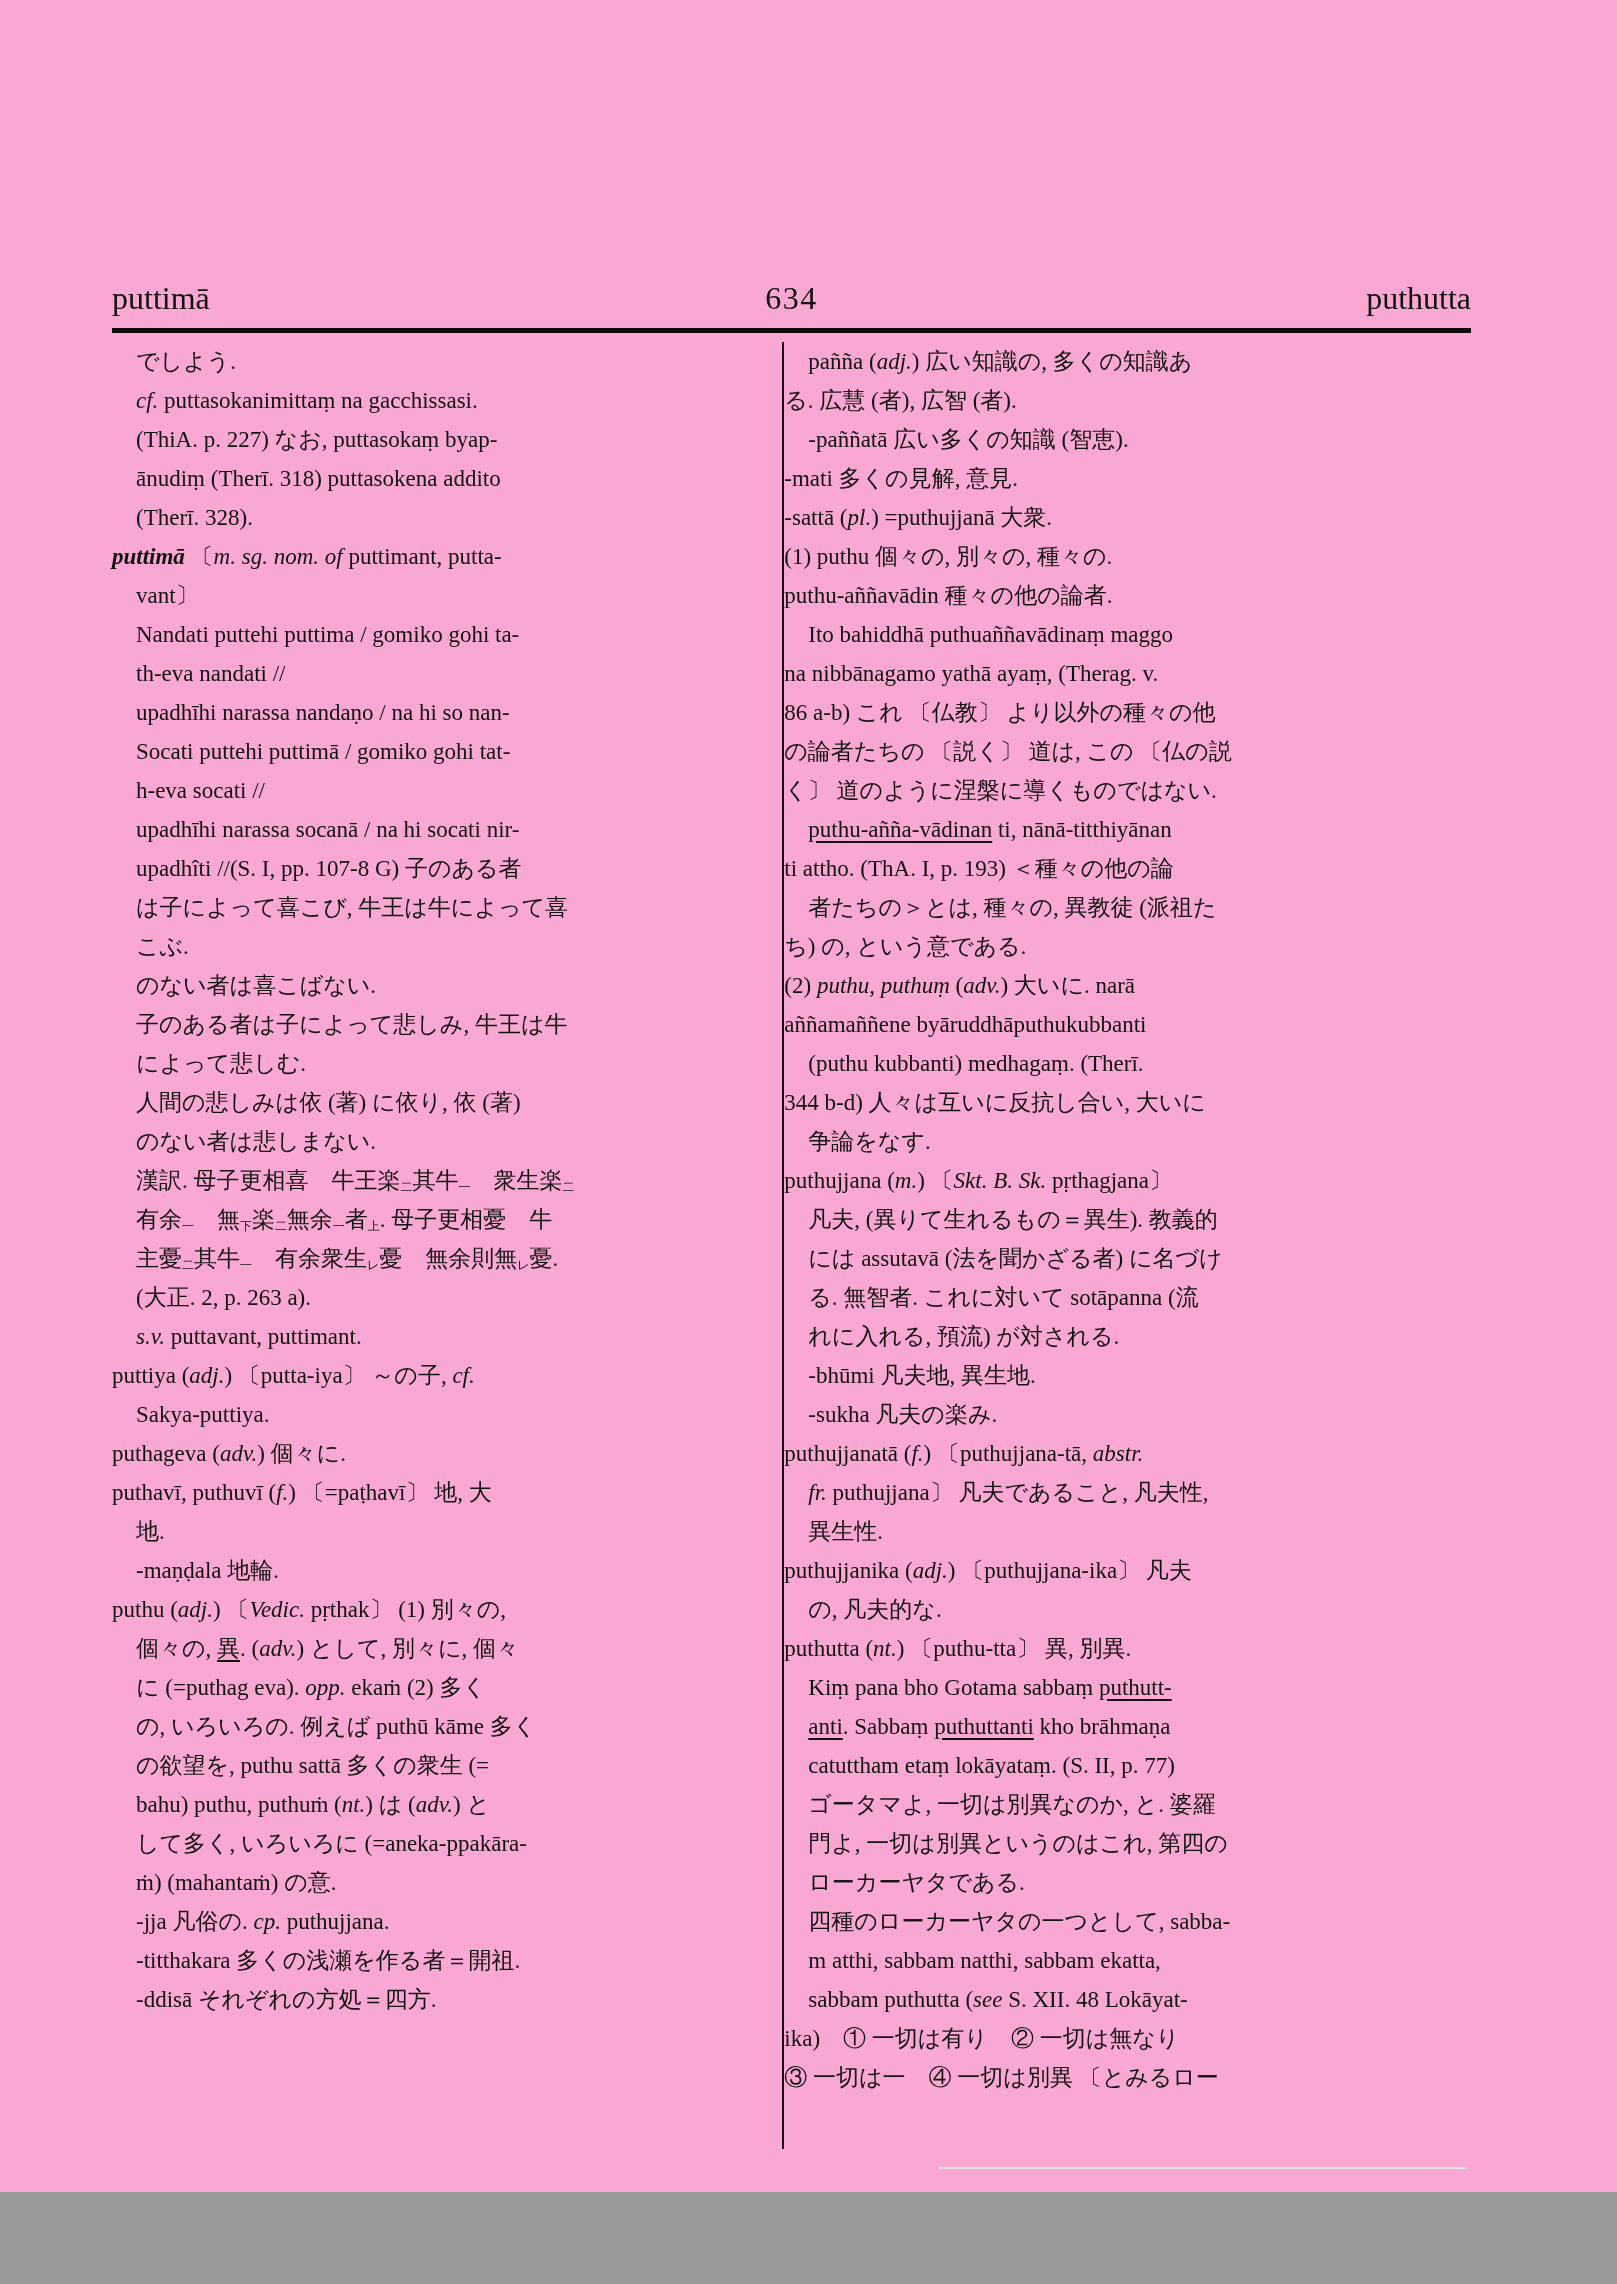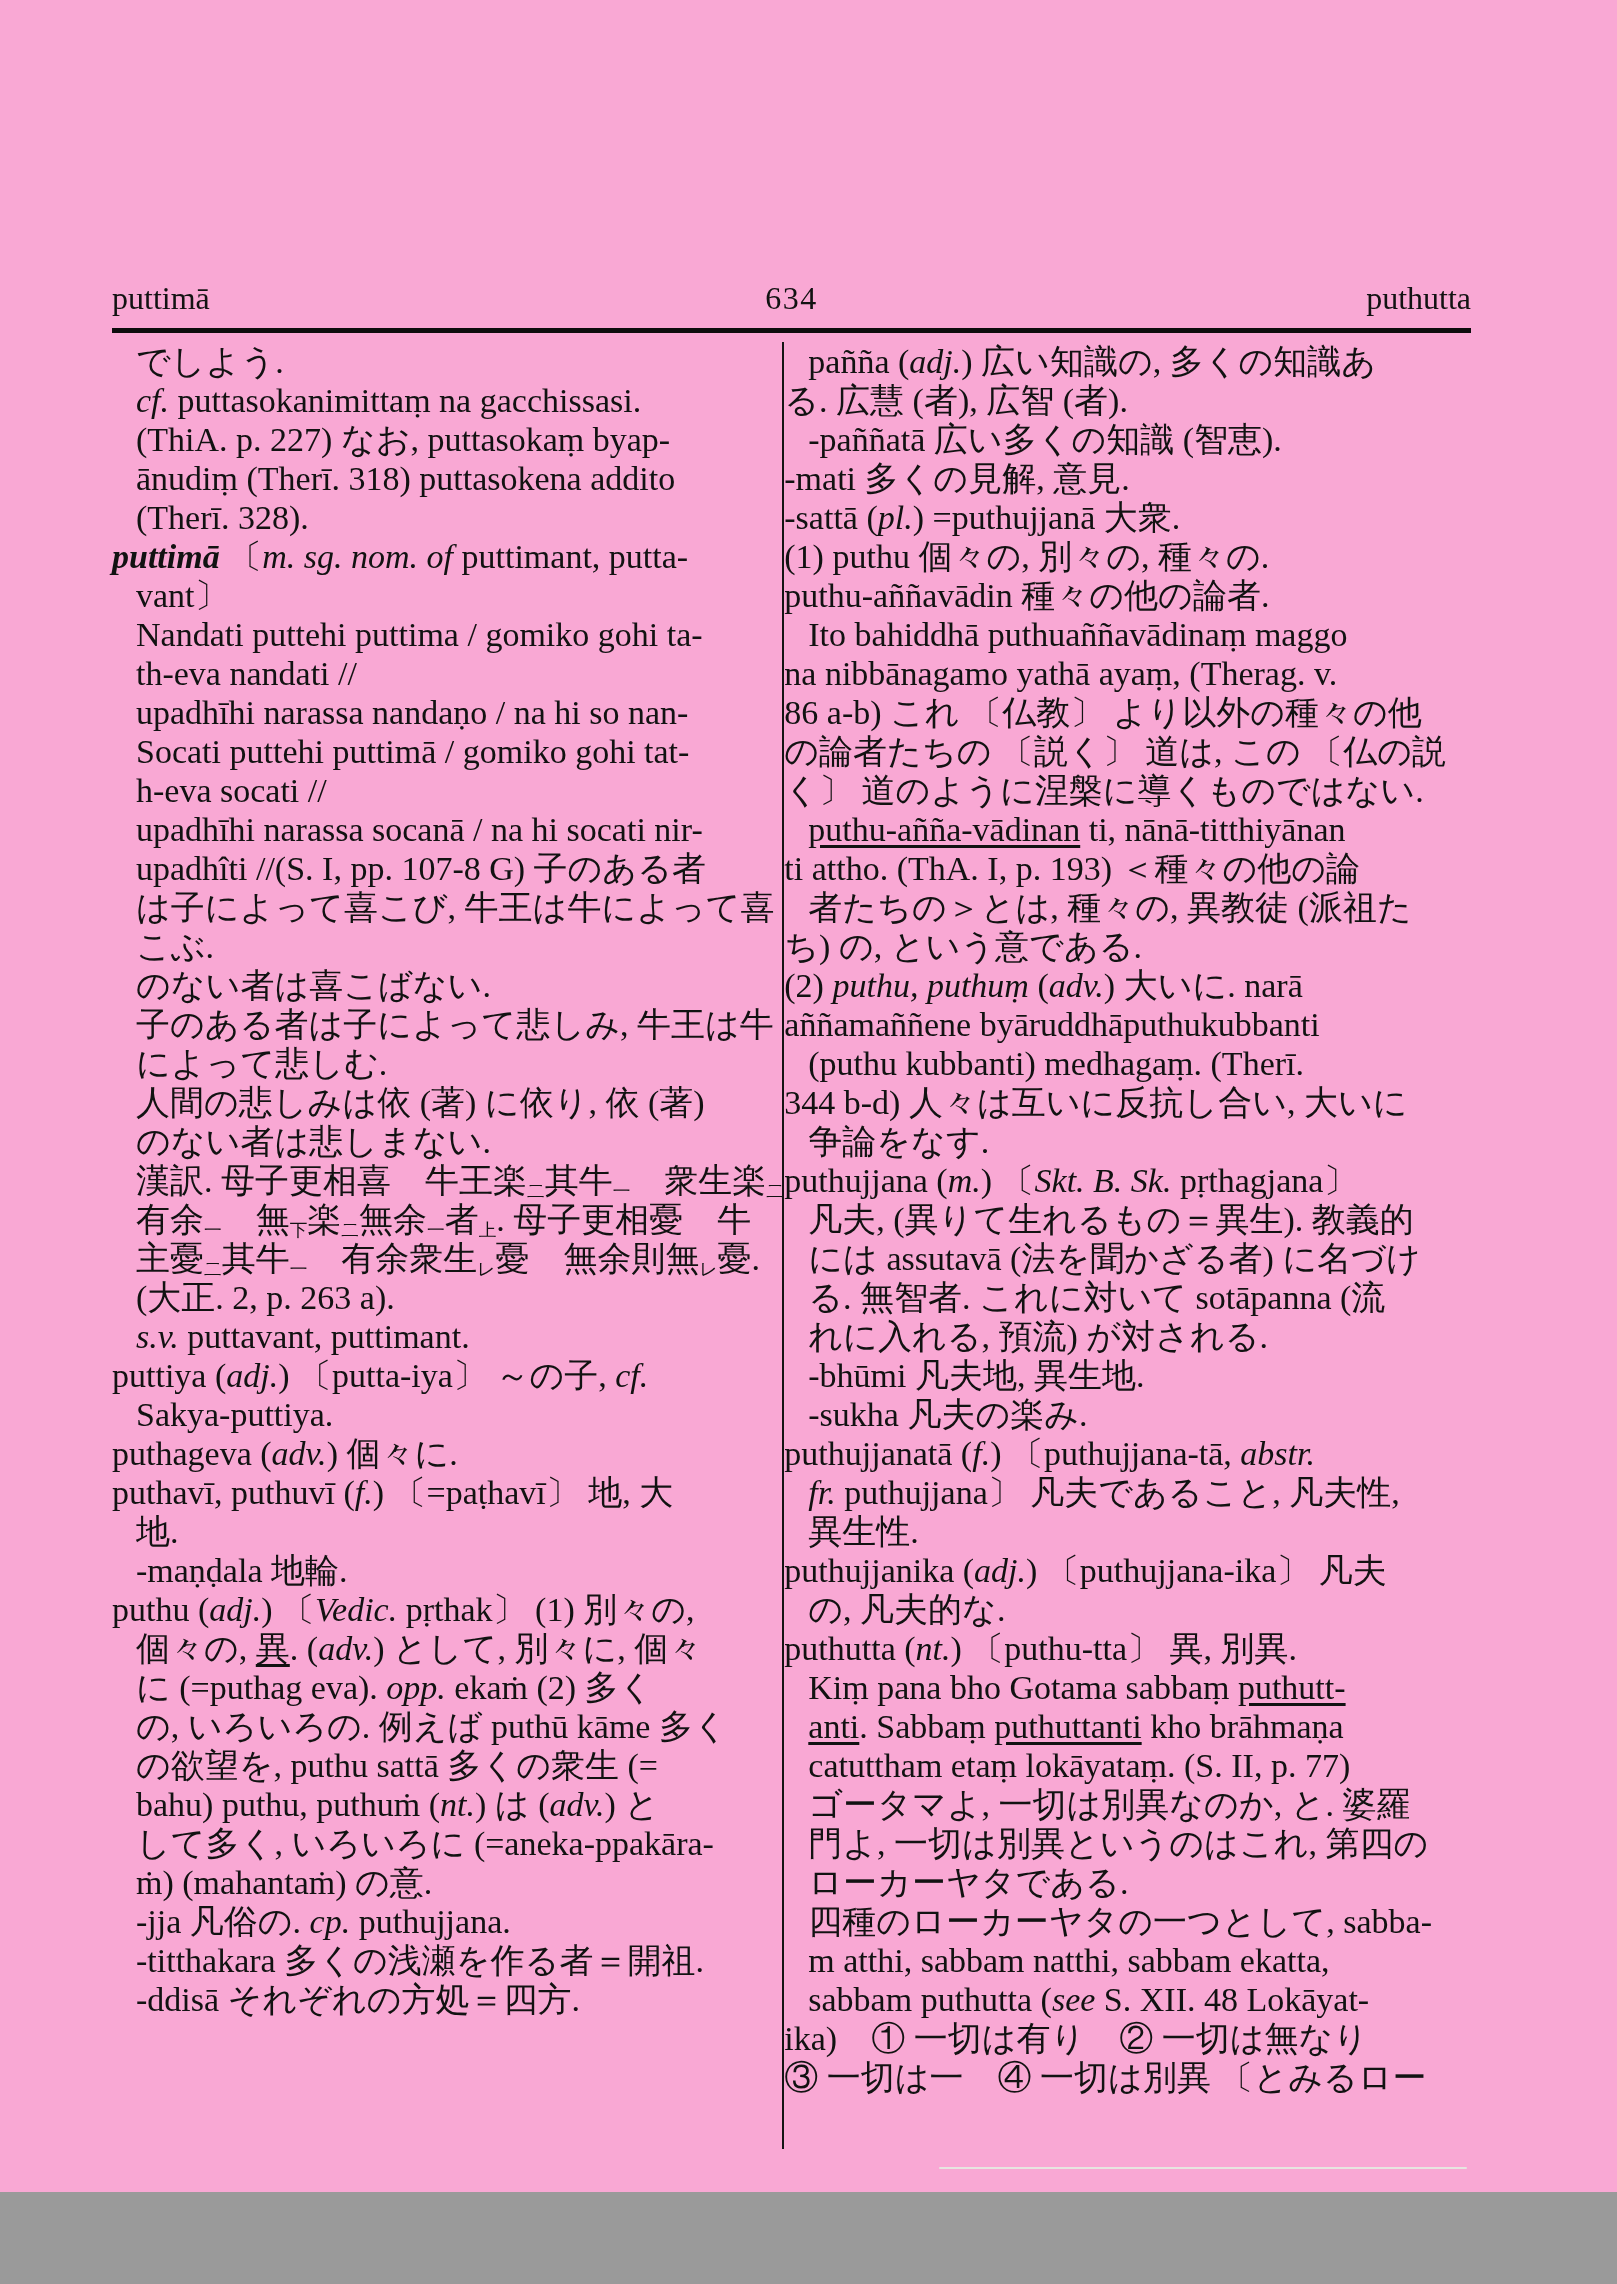--- a/index.html
+++ b/index.html
@@ -21,21 +21,21 @@
   .header .gw.right{text-align:right;}
   .header .pn{flex:1;text-align:center;letter-spacing:1.5px;font-family:Liberation Serif, serif;}
   .rule{
     margin:12px 146px 0 112px;
     border-top:5.3px solid #0d0d0d;
   }
   .columns{
     margin:9px 146px 0 112px;
     display:flex;align-items:flex-start;
   }
-  .col{font-size:34px;line-height:39px;}
+  .col{font-size:23px;line-height:39px;}
   .col-left{width:670px;}
   .divider{width:2.3px;height:1807px;background:#141414;flex:none;}
   .col-right{flex:1;}
   .line{height:39px;white-space:nowrap;}
   .ind1{padding-left:24px;}
   .it{font-style:italic;}
   .bd{font-weight:normal;}
   .bdit{font-weight:bold;font-style:italic;}
   .ul{text-decoration:underline;text-underline-offset:3.8px;}
   .kb{font-size:0.52em;vertical-align:-0.28em;}

